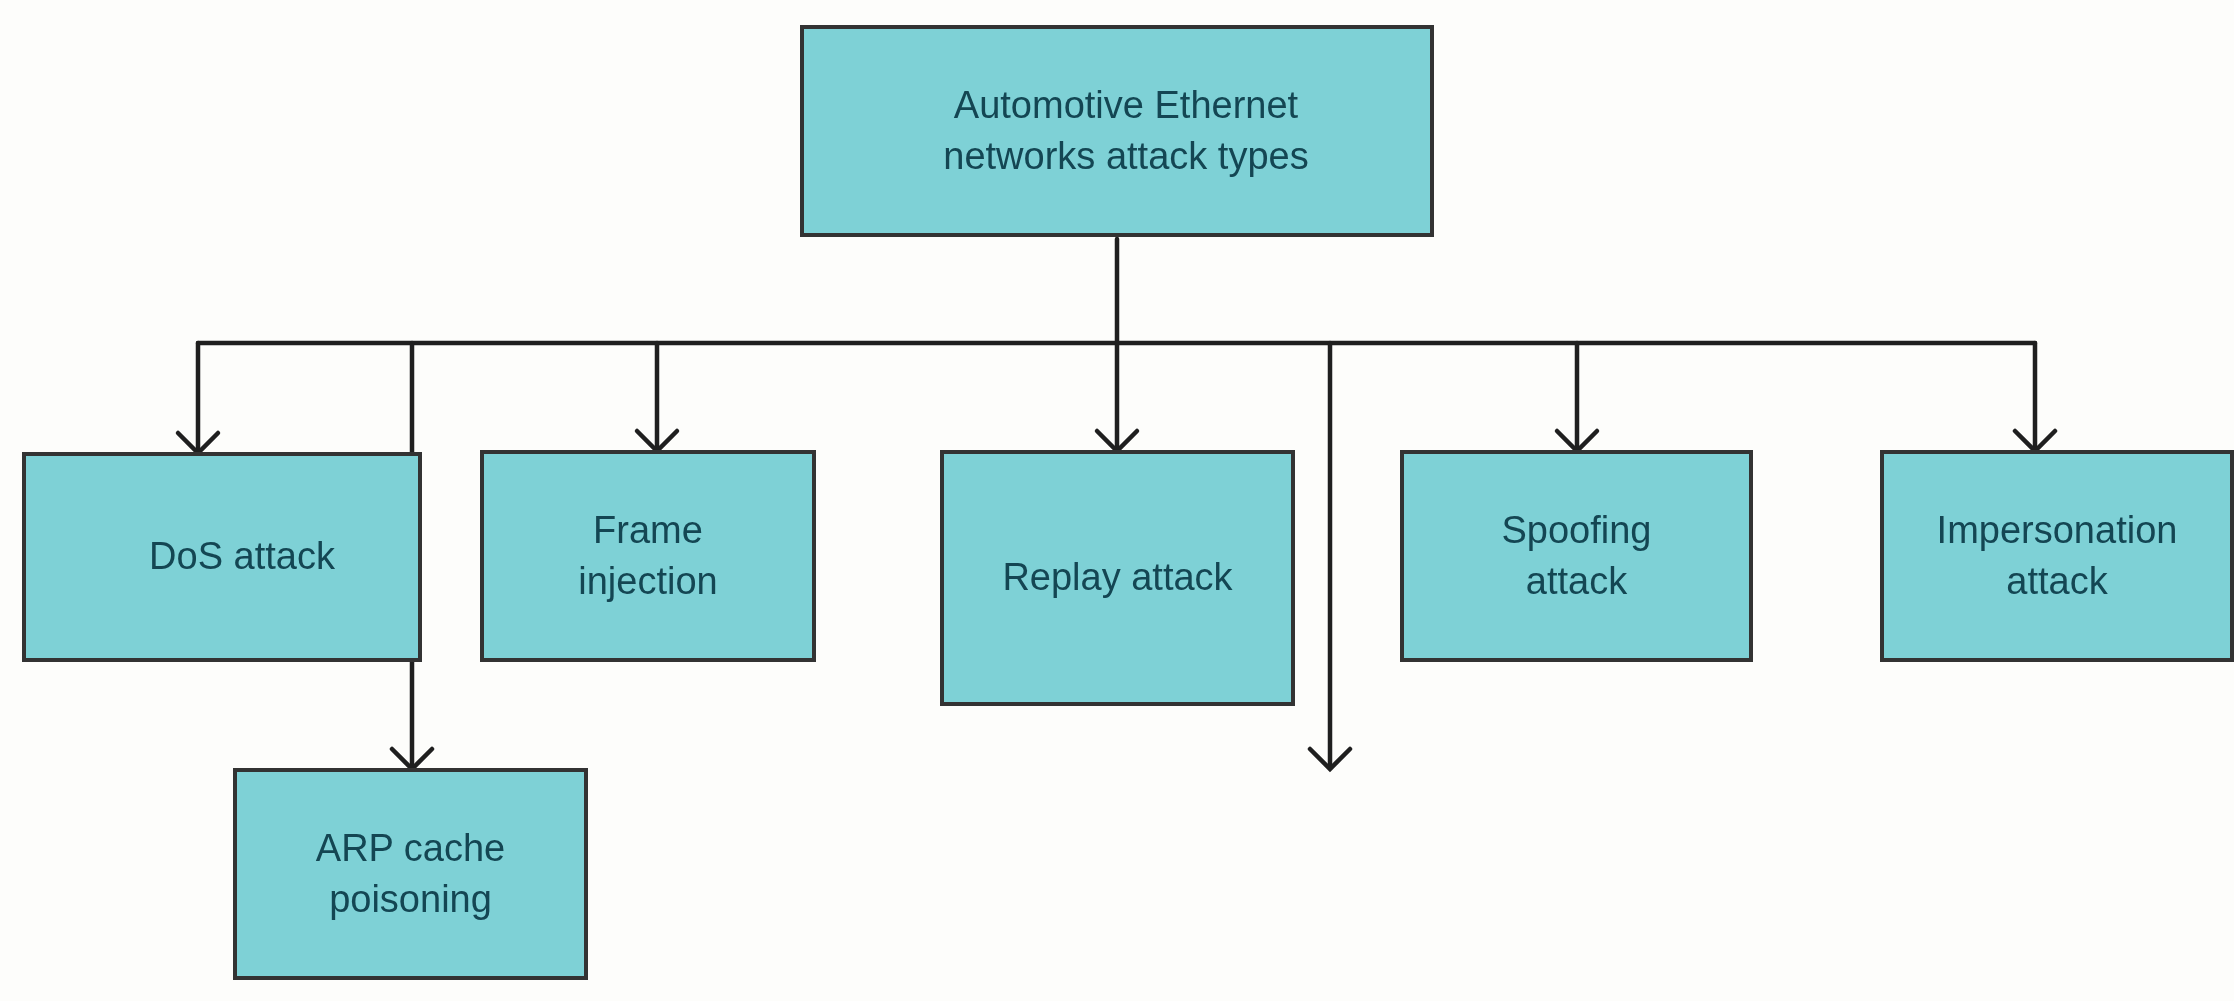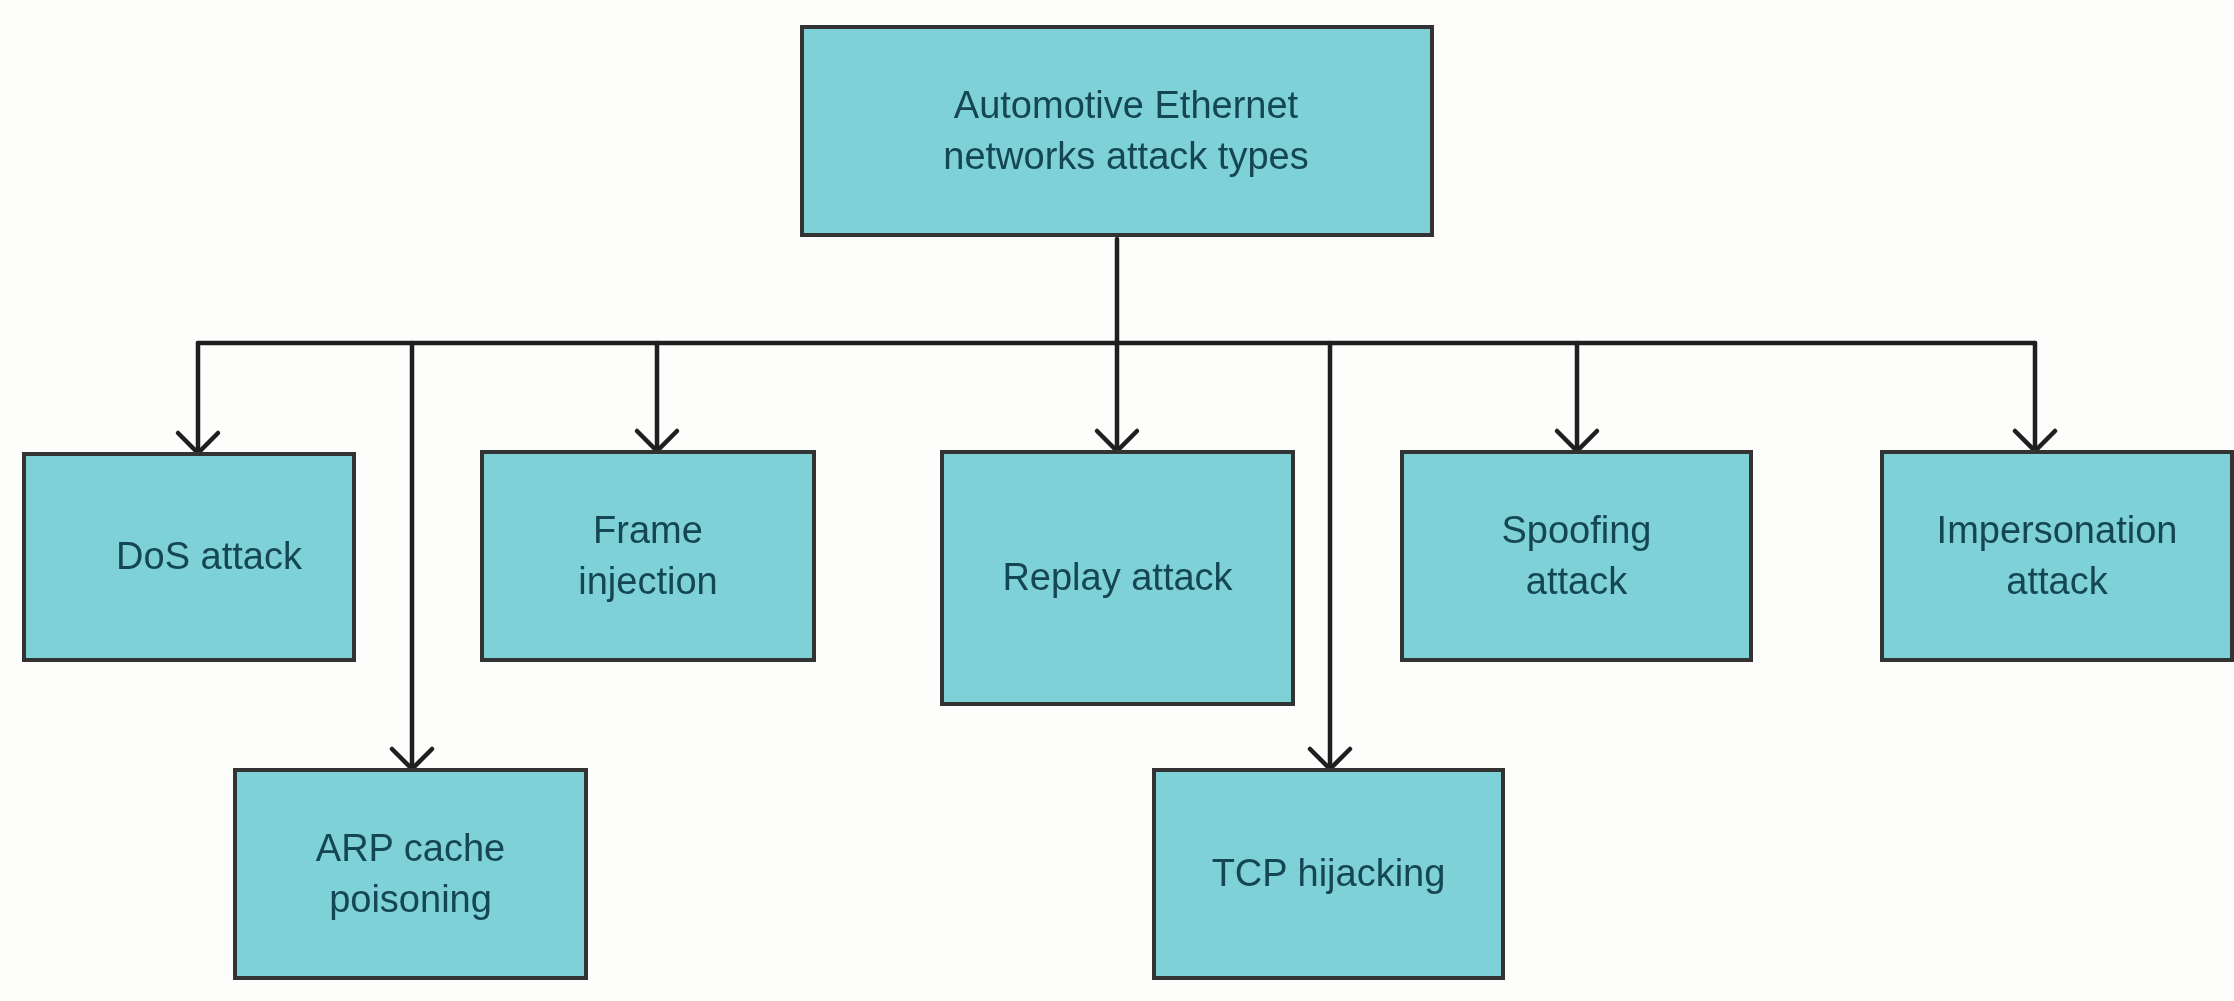--- a/index.html
+++ b/index.html
@@ -46,21 +46,21 @@
     text-align: center;
   }
   .node .label {
     white-space: pre-line;
     font-size: 38px;
     line-height: 1.35;
     color: var(--node-text, #144653);
     padding: 0 10px;
   }
   .node-root          { left: 800px;  top: 25px;  width: 634px; height: 212px; padding-left: 18px; }
-  .node-dos           { left: 22px;   top: 452px; width: 334px; height: 210px; padding-left: 40px; }
+  .node-dos           { left: 22px;   top: 452px; width: 400px; height: 210px; padding-left: 40px; }
   .node-frame         { left: 480px;  top: 450px; width: 336px; height: 212px; }
   .node-replay        { left: 940px;  top: 450px; width: 355px; height: 256px; }
   .node-spoofing      { left: 1400px; top: 450px; width: 353px; height: 212px; }
   .node-impersonation { left: 1858px; top: 450px; width: 354px; height: 212px; margin-left: 22px; }
   .node-arp           { left: 233px;  top: 768px; width: 355px; height: 212px; justify-content: center; }
   .node-tcp           { left: 1152px; top: 768px; width: 353px; height: 212px; }
 </style>
 </head>
 <body>
 
@@ -120,17 +120,14 @@
   <div class="node node-impersonation">
     <span class="label">Impersonation
 attack</span>
   </div>
 
   <div class="node node-arp">
     <span class="label">ARP cache
 poisoning</span>
   </div>
 
-  <div class="node node-tcp">
-    <span class="label">TCP hijacking</span>
-  </div>
 
 </div>
 
 </body></html>

